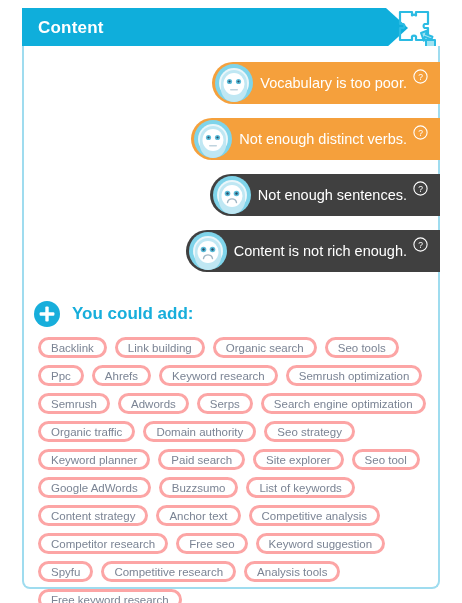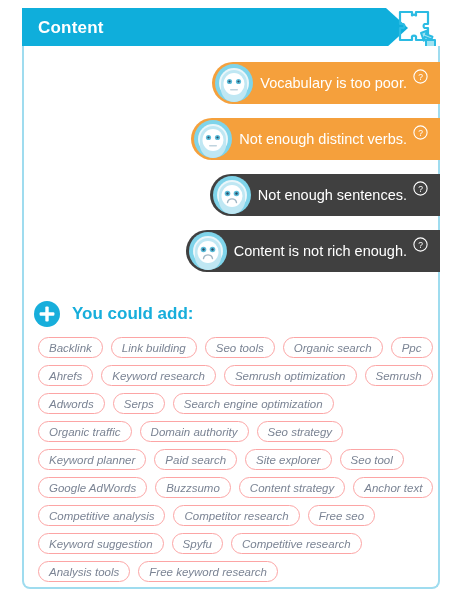--- a/index.html
+++ b/index.html
@@ -140,31 +140,30 @@
     left: 14px;
     top: 291px;
     width: 396px;
     display: flex;
     flex-wrap: wrap;
     gap: 7px 8px;
     align-content: flex-start;
   }
 
   .tag {
-    border: 1px solid #fca5a5;
+    border: 3px solid #fca5a5;
     border-radius: 11px;
     height: 21px;
     padding: 0 10px;
     display: inline-flex;
     align-items: center;
     color: #7B8494;
     font-size: 11.5px;
     background: #ffffff;
     white-space: nowrap;
-    font-style: italic;
   }
 </style>
 </head>
 <body>
 
 <div class="widget">
 
   <div class="header-row">
     <div class="header-banner">
       <span class="header-title">Content</span>
@@ -287,39 +286,40 @@
           <rect x="11.3" y="5.6" width="3.4" height="14.8" rx="1" fill="#FFFFFF"></rect>
           <rect x="5.6" y="11.3" width="14.8" height="3.4" rx="1" fill="#FFFFFF"></rect>
         </svg>
       </span>
       <span class="add-label">You could add:</span>
     </div>
 
     <div class="tags">
       <span class="tag">Backlink</span>
       <span class="tag">Link building</span>
+      <span class="tag">Organic search</span>
       <span class="tag">Seo tools</span>
-      <span class="tag">Organic search</span>
       <span class="tag">Ppc</span>
       <span class="tag">Ahrefs</span>
       <span class="tag">Keyword research</span>
       <span class="tag">Semrush optimization</span>
       <span class="tag">Semrush</span>
       <span class="tag">Adwords</span>
       <span class="tag">Serps</span>
       <span class="tag">Search engine optimization</span>
       <span class="tag">Organic traffic</span>
       <span class="tag">Domain authority</span>
       <span class="tag">Seo strategy</span>
       <span class="tag">Keyword planner</span>
       <span class="tag">Paid search</span>
       <span class="tag">Site explorer</span>
       <span class="tag">Seo tool</span>
       <span class="tag">Google AdWords</span>
       <span class="tag">Buzzsumo</span>
+      <span class="tag">List of keywords</span>
       <span class="tag">Content strategy</span>
       <span class="tag">Anchor text</span>
       <span class="tag">Competitive analysis</span>
       <span class="tag">Competitor research</span>
       <span class="tag">Free seo</span>
       <span class="tag">Keyword suggestion</span>
       <span class="tag">Spyfu</span>
       <span class="tag">Competitive research</span>
       <span class="tag">Analysis tools</span>
       <span class="tag">Free keyword research</span>

